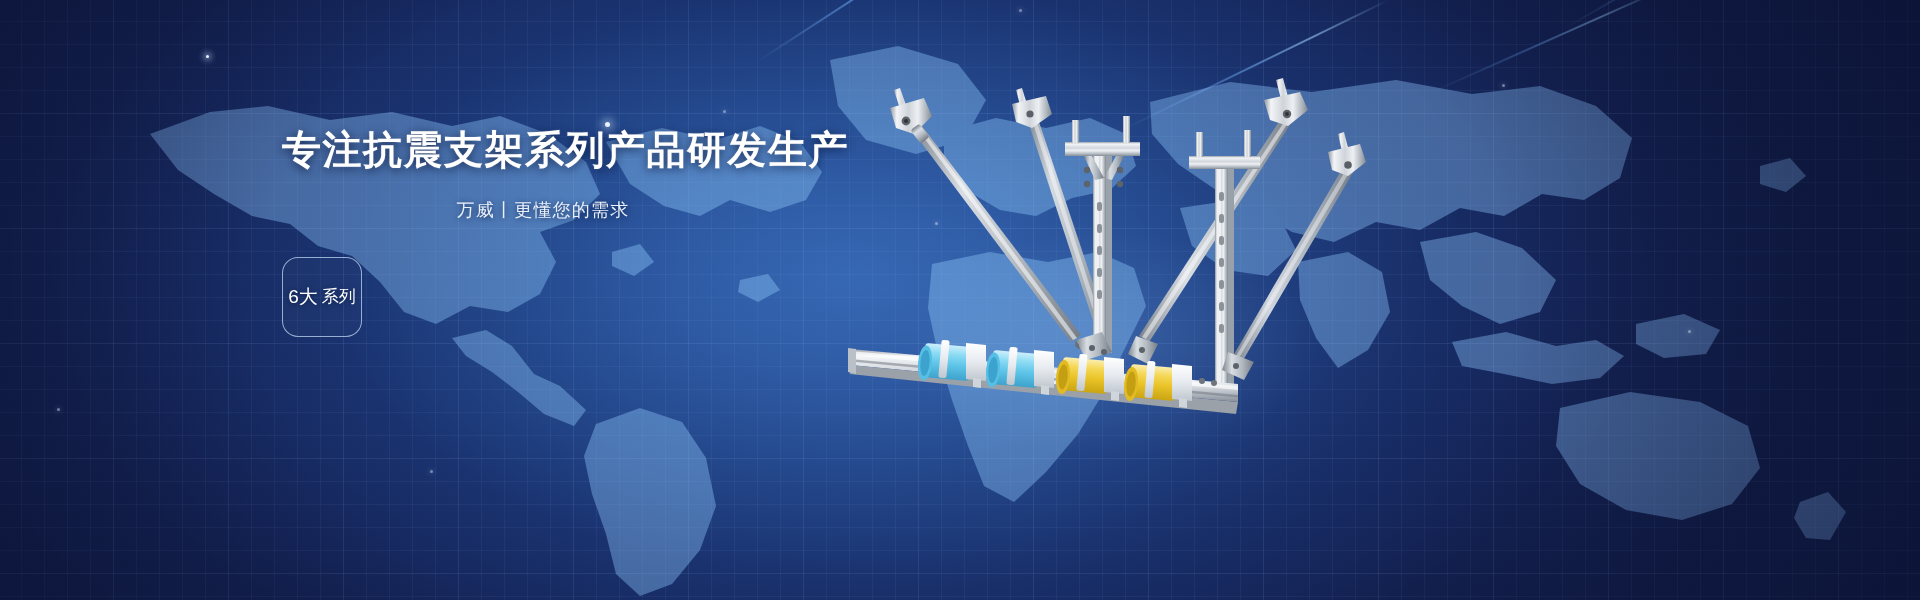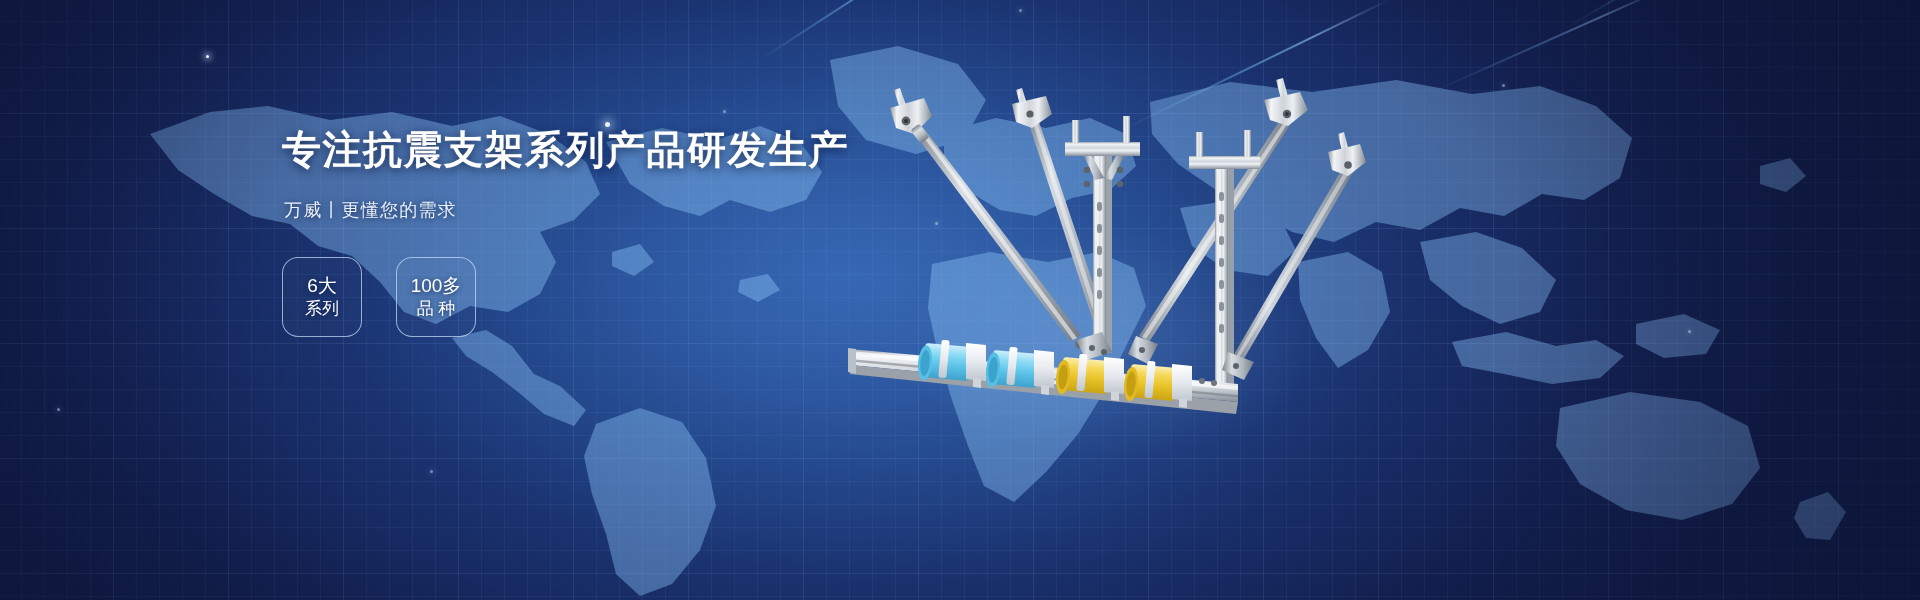--- a/index.html
+++ b/index.html
@@ -97,33 +97,34 @@
   }
   .subline{
     margin:32px 0 0 2px;
     font-size:18px;
     font-weight:normal;
     letter-spacing:1.2px;
     color:#e8f0fb;
     line-height:1;
     white-space:nowrap;
     text-shadow:0 1px 6px rgba(4,16,52,.7);
+    text-align:center;
   }
 
   .badges{
     margin-top:38px;
     display:flex;
     gap:34px;
   }
   .badge{
     width:80px; height:80px;
     border:1px solid rgba(200,222,250,.72);
     border-radius:16px;
     display:flex;
-    flex-direction:column;
+    flex-direction:row;
     align-items:center;
     justify-content:center;
     gap:4px;
     color:#ffffff;
     background:rgba(255,255,255,0.02);
     text-shadow:0 1px 5px rgba(5,18,55,.7);
   }
   .badge .l1{ font-size:19px; line-height:1.05; white-space:nowrap;}
   .badge .l2{ font-size:17px; line-height:1.05; white-space:nowrap;}
 
@@ -210,24 +211,20 @@
   <div class="spark dim" style="left:430px;top:470px;"></div>
 
   <div class="copy">
     <h1 class="headline">专注抗震支架系列产品研发生产</h1>
     <div class="subline">万威丨更懂您的需求</div>
 
     <div class="badges">
       <div class="badge">
         <span class="l1">6大</span>
         <span class="l2">系列</span>
-      </div>
-      <div class="badge">
-        <span class="l1">100多</span>
-        <span class="l2">品 种</span>
       </div>
     </div>
   </div>
 
   <div class="prod-glow"></div>
 
   <div class="product">
   <svg width="520" height="400" viewBox="0 0 520 400" aria-hidden="true">
     <defs>
       <linearGradient id="steelH" x1="0" y1="0" x2="0" y2="1">

